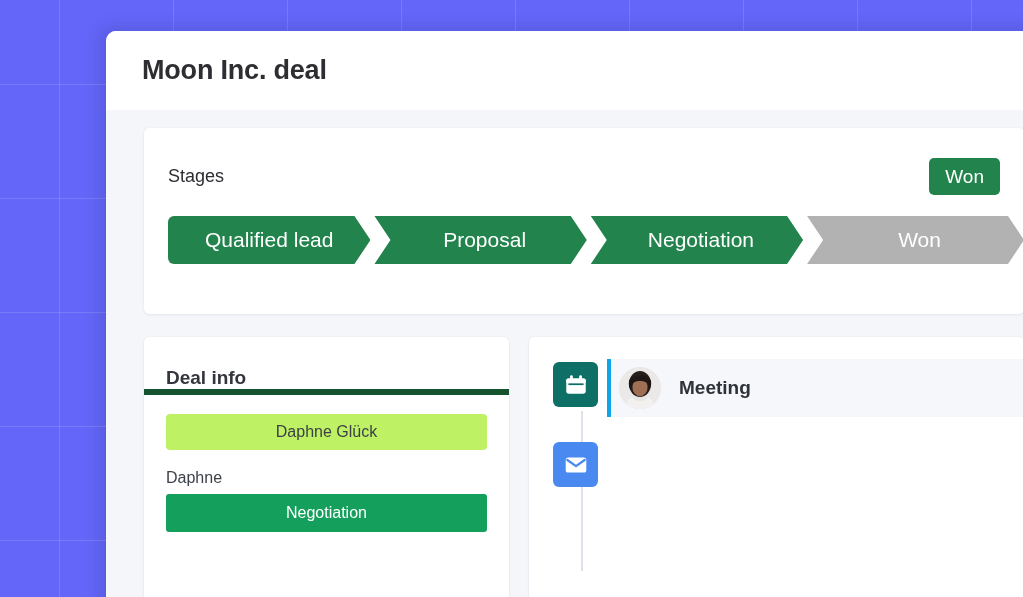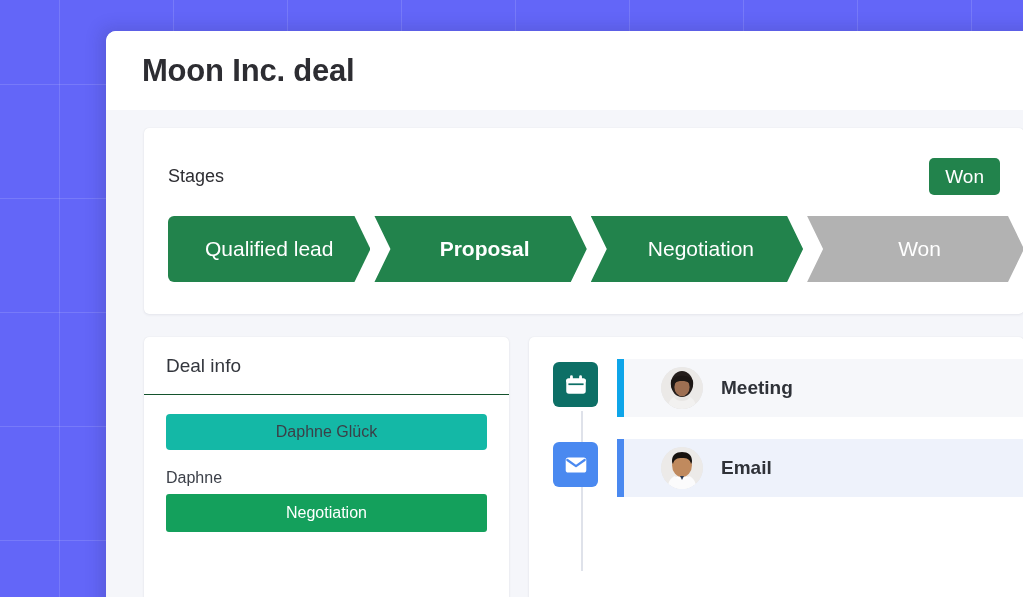--- a/index.html
+++ b/index.html
@@ -38,21 +38,21 @@
 
   
   #window-header {
     height: 79px;
     background: #ffffff;
     display: flex;
     align-items: center;
     padding: 0 36px;
   }
   #page-title {
-    font-size: 31px;
+    font-size: 27px;
     font-weight: 700;
     color: #2d2d32;
     letter-spacing: -0.2px;
   }
 
   
   #content {
     background: #f5f6fa;
     height: 521px;
     padding: 18px 0 0 38px;
@@ -107,66 +107,67 @@
     height: 66px;
     gap: 4px;
   }
   .stage-chip {
     position: relative;
     display: flex;
     align-items: center;
     justify-content: center;
     color: #ffffff;
     font-size: 21px;
-    height: 66px;
+    height: 48px;
     cursor: pointer;
     background: #22834c;
     clip-path: polygon(0 0, calc(100% - 16px) 0, 100% 50%, calc(100% - 16px) 100%, 0 100%, 16px 50%);
     padding: 0 26px 0 34px;
   }
   .stage-chip.first {
     clip-path: polygon(0 0, calc(100% - 16px) 0, 100% 50%, calc(100% - 16px) 100%, 0 100%);
     border-top-left-radius: 6px;
     border-bottom-left-radius: 6px;
     padding-left: 26px;
   }
   .stage-chip.inactive { background: #b2b2b2; }
   .stage-chip.w1 { width: 215px; }
-  .stage-chip.w2 { width: 225px; font-weight: bold; }
+  .stage-chip.w2 { width: 225px; }
   .stage-chip.w3 { width: 225px; }
   .stage-chip.w4 { width: 230px; }
 
   
   #lower-row {
     display: flex;
     gap: 20px;
     margin-top: 23px;
   }
 
   
   #deal-info-panel { width: 365px; height: 300px; }
   .panel-head {
     height: 58px;
     display: flex;
-    align-items: center;
+    align-items: flex-end;
     padding: 0 22px;
-    border-bottom: 1px solid #14532d;
+    border-bottom: 6px solid #14532d;
+    font-weight: bold;
   }
   .panel-head-title {
     font-size: 19px;
     color: #33363d;
   }
   #deal-info-body { padding: 19px 22px 0 22px; }
   .field-label {
     font-size: 16px;
     color: #3c4049;
     margin-bottom: 7px;
   }
   .field-value-box {
-    background: #14b8a6;
+    background: #bef264;
     border-radius: 4px;
     height: 36px;
     display: flex;
     align-items: center;
     justify-content: center;
     font-size: 16px;
     color: #3b3f47;
     margin-bottom: 19px;
     cursor: pointer;
   }
@@ -206,28 +207,28 @@
     justify-content: center;
     flex: none;
     position: relative;
     z-index: 2;
     margin-top: 3px;
   }
   .act-icon.meeting { background: #0d6f66; }
   .act-icon.email   { background: #4a89f0; }
 
   .act-card {
-    margin-left: 19px;
+    margin-left: 9px;
     flex: 1;
     background: #f6f7fa;
-    border-left: 7px solid #0ea5e9;
+    border-left: 4px solid #0ea5e9;
     height: 58px;
     display: flex;
     align-items: center;
-    padding-left: 37px;
+    padding-left: 8px;
   }
   .act-card.email-card {
     background: #eef2fb;
     border-left-color: #4a89f0;
   }
   .avatar {
     width: 42px;
     height: 42px;
     border-radius: 50%;
     flex: none;
@@ -330,40 +331,20 @@
             </div>
           </div>
 
           <div class="activity-row">
             <div class="act-icon email">
               <svg width="26" height="26" viewBox="0 0 24 24" aria-hidden="true">
                 <rect x="2.5" y="5" width="19" height="14" rx="2.4" fill="#ffffff"></rect>
                 <path d="M4 7.4l8 5.6 8-5.6" fill="none" stroke="#4a89f0" stroke-width="2.1" stroke-linecap="round" stroke-linejoin="round"></path>
               </svg>
             </div>
-            <div class="act-card email-card">
-              <div class="avatar">
-                <svg width="42" height="42" viewBox="0 0 42 42" aria-hidden="true">
-                  <defs>
-                    <clipPath id="c2">
-                        <circle cx="21" cy="21" r="21"></circle>
-                      </clipPath>
-                  </defs>
-                  <g clip-path="url(#c2)">
-                    <rect width="42" height="42" fill="#eceae8"></rect>
-                    <path d="M6 44c0-10 7-15 15-15s15 5 15 15z" fill="#ffffff"></path>
-                    <ellipse cx="21" cy="18" rx="10" ry="12" fill="#c08a5e"></ellipse>
-                    <path d="M11 14c0-6 4-9 10-9s10 3 10 9c0 2-1 3-1 3-1-5-4-6-9-6s-8 1-9 6c0 0-1-1-1-3z" fill="#17120f"></path>
-                    <path d="M14 29c2 2.6 4.6 3.6 7 3.6s5-1 7-3.6c5 2 7 6 7 13H7c0-7 2-11 7-13z" fill="#fbfbfc"></path>
-                    <path d="M19 29l2 4 2-4z" fill="#2b3a52"></path>
-                  </g>
-                </svg>
-              </div>
-              <div class="act-title">Email</div>
-            </div>
           </div>
 
         </div>
       </div>
 
     </div>
   </div>
 </div>
 
 </body></html>

